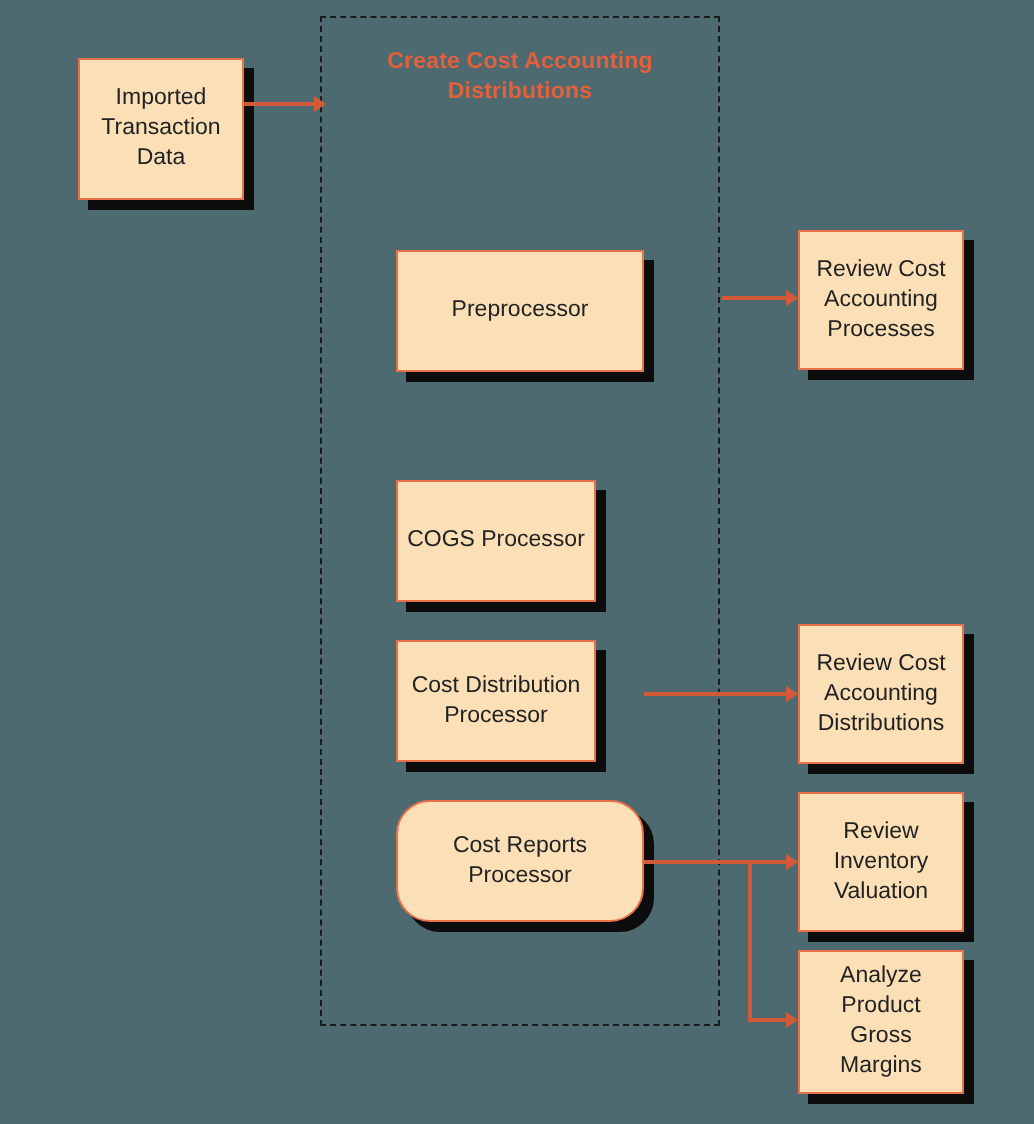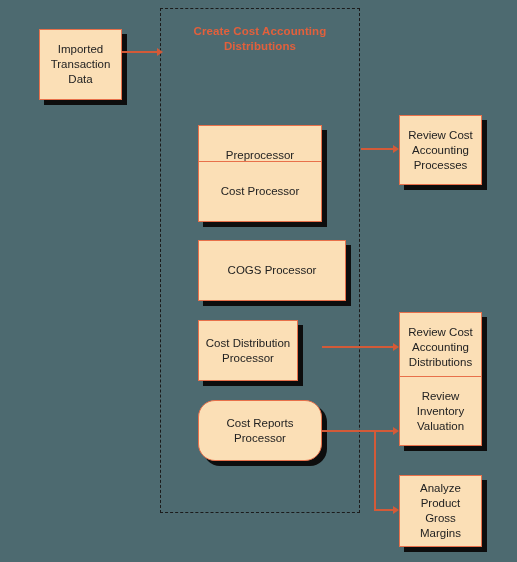--- a/index.html
+++ b/index.html
@@ -88,39 +88,38 @@
 
   <div class="group-title" style="left:180px; top:24px; width:160px;">Create Cost Accounting
 Distributions</div>
 
   <div class="node" style="left:39px; top:17px; width:83px; height:71px;margin-top:12px;">Imported
 Transaction
 Data</div>
 
   <div class="node" style="left:198px; top:81px; width:124px; height:61px;margin-top:44px;">Preprocessor</div>
 
-  <div class="node" style="left:198px; top:161px; width:124px; height:61px;">Cost Processor</div>
 
-  <div class="node" style="left:198px; top:240px; width:148px; height:61px;">COGS Processor</div>
+  <div class="node" style="left:198px; top:240px; width:100px; height:61px;">COGS Processor</div>
 
   <div class="node" style="left:198px; top:320px; width:100px; height:61px;">Cost Distribution
 Processor</div>
 
   <div class="node" style="left:198px; top:400px; width:124px; height:61px;border-radius:17px;">Cost Reports
 Processor</div>
 
   <div class="node" style="left:399px; top:115px; width:83px; height:70px;">Review Cost
 Accounting
 Processes</div>
 
   <div class="node" style="left:399px; top:312px; width:83px; height:70px;">Review Cost
 Accounting
 Distributions</div>
 
-  <div class="node" style="left:399px; top:376px; width:83px; height:70px;">Review
+  <div class="node" style="left:399px; top:396px; width:83px; height:70px;">Review
 Inventory
 Valuation</div>
 
   <div class="node" style="left:399px; top:475px; width:83px; height:72px;">Analyze
 Product
 Gross
 Margins</div>
 
   <div class="conn-h" style="left:122px; top:51px; width:37px;"></div>
   <div class="arrowhead" style="left:157px; top:48px;"></div>

